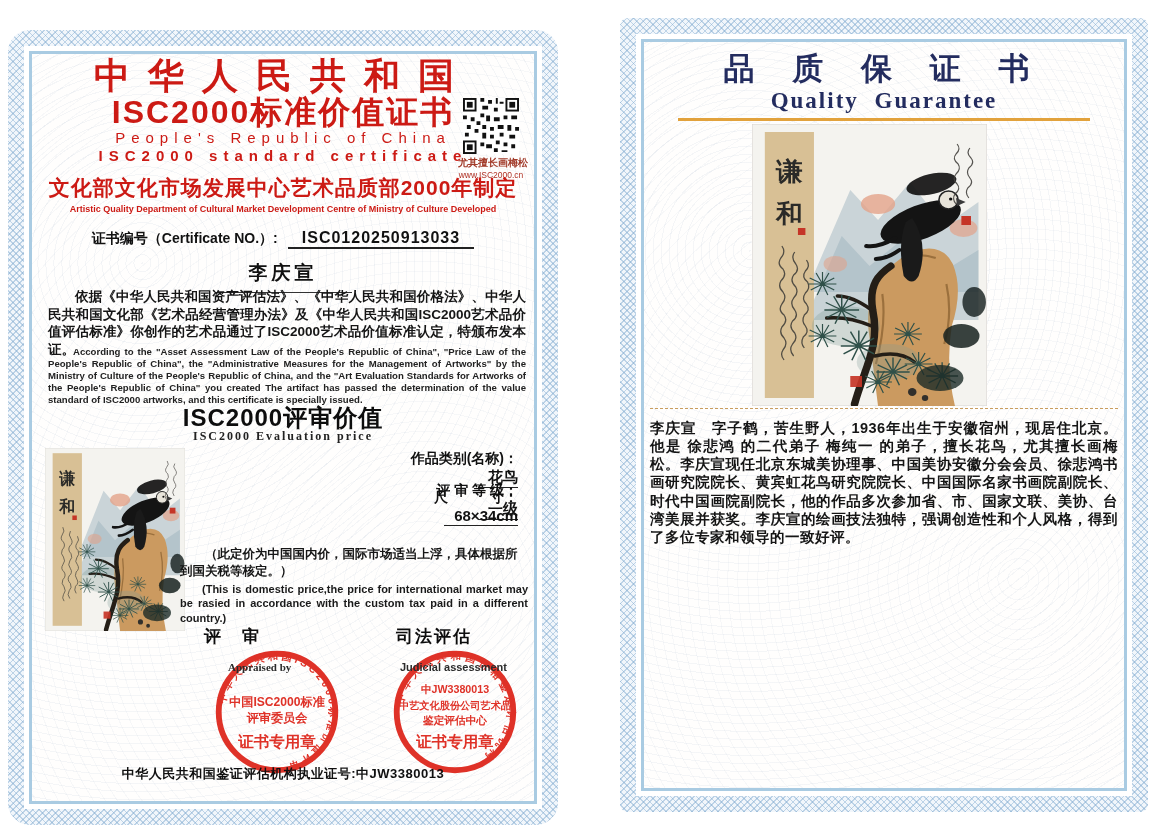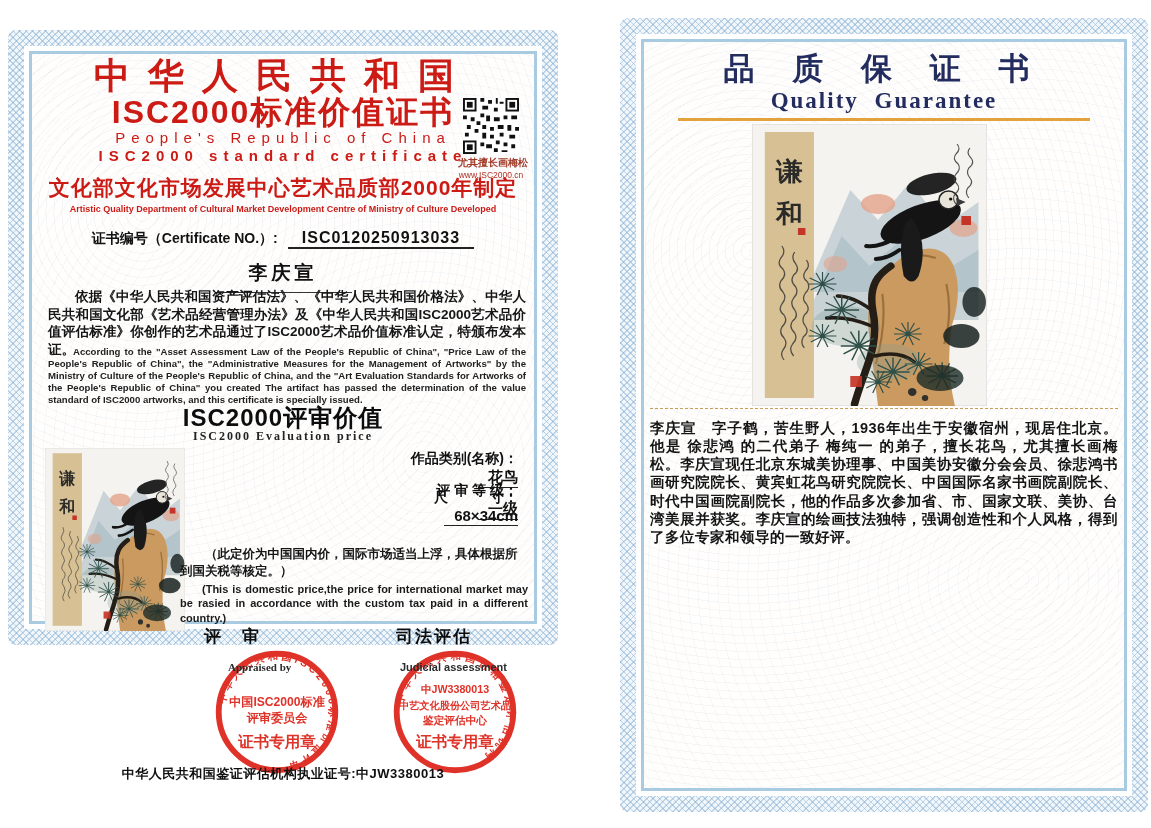--- a/index.html
+++ b/index.html
@@ -9,21 +9,21 @@
     background:
       repeating-linear-gradient(45deg, rgba(125,168,206,.45) 0 1.2px, transparent 1.2px 4.6px),
       repeating-linear-gradient(-45deg, rgba(125,168,206,.45) 0 1.2px, transparent 1.2px 4.6px),
       #f1f6fb;}
   .page-inner{position:absolute;inset:21px;background:#fffefd;border:3px solid #a9cbe2;
     box-shadow:0 0 0 5px #ffffff; }
   .page-inner::before{content:"";position:absolute;inset:0;pointer-events:none;
     background:
       repeating-radial-gradient(circle at 22% 28%, rgba(150,170,195,.10) 0 1px, transparent 1px 8px),
       repeating-radial-gradient(circle at 78% 72%, rgba(150,170,195,.08) 0 1px, transparent 1px 10px);}
-  #page-left{left:8px;top:30px;width:550px;height:615px;}
+  #page-left{left:8px;top:30px;width:550px;height:795px;border-radius:22px;}
   #page-right{left:620px;top:18px;width:528px;height:794px;}
   .abs{position:absolute;}
   .ctr{left:0;right:0;text-align:center;}
   .red{color:#cc1a14;}
   .navy{color:#232c5f;}
   
   .t1{top:22px;font-size:36px;font-weight:bold;letter-spacing:18px;white-space:nowrap;}
   .t2{top:61px;font-size:32px;font-weight:bold;letter-spacing:2px;}
   .te1{top:99px;font-size:15px;font-weight:normal;letter-spacing:6px;white-space:nowrap;}
   .te2{top:117px;font-size:15px;font-weight:bold;letter-spacing:6px;white-space:nowrap;}

